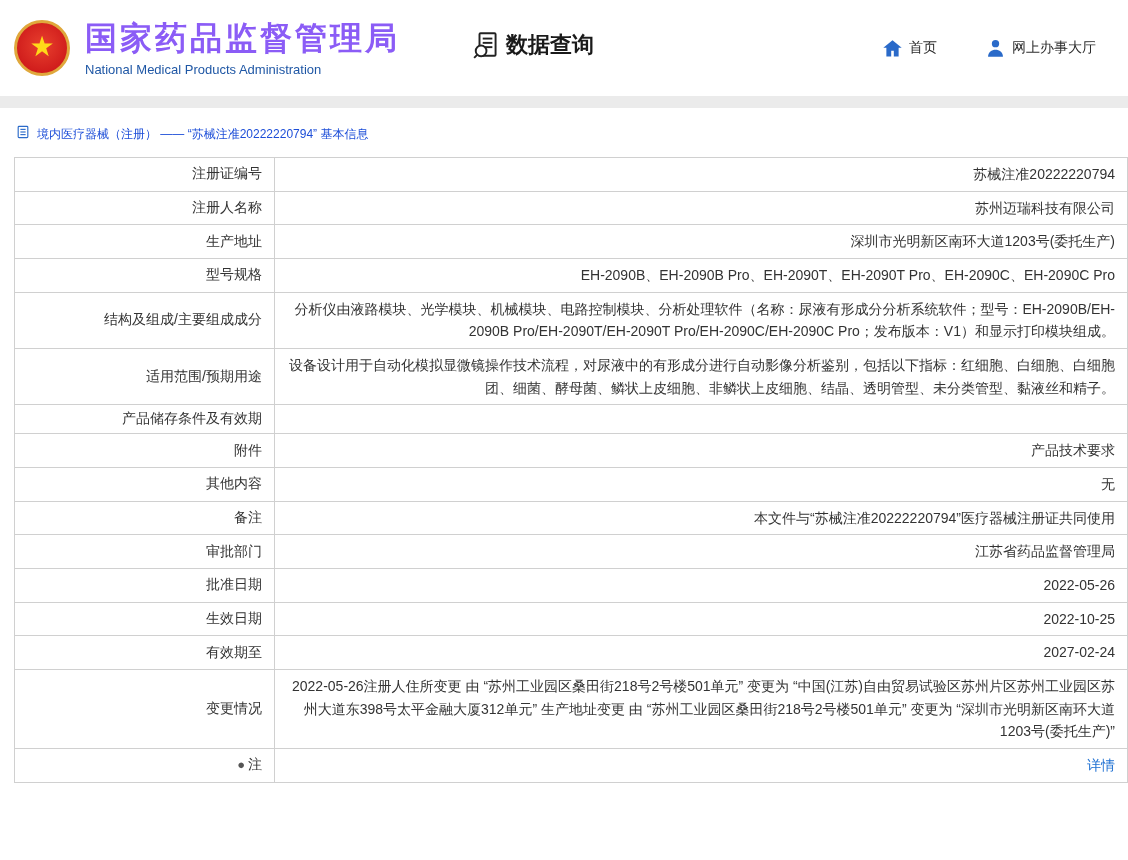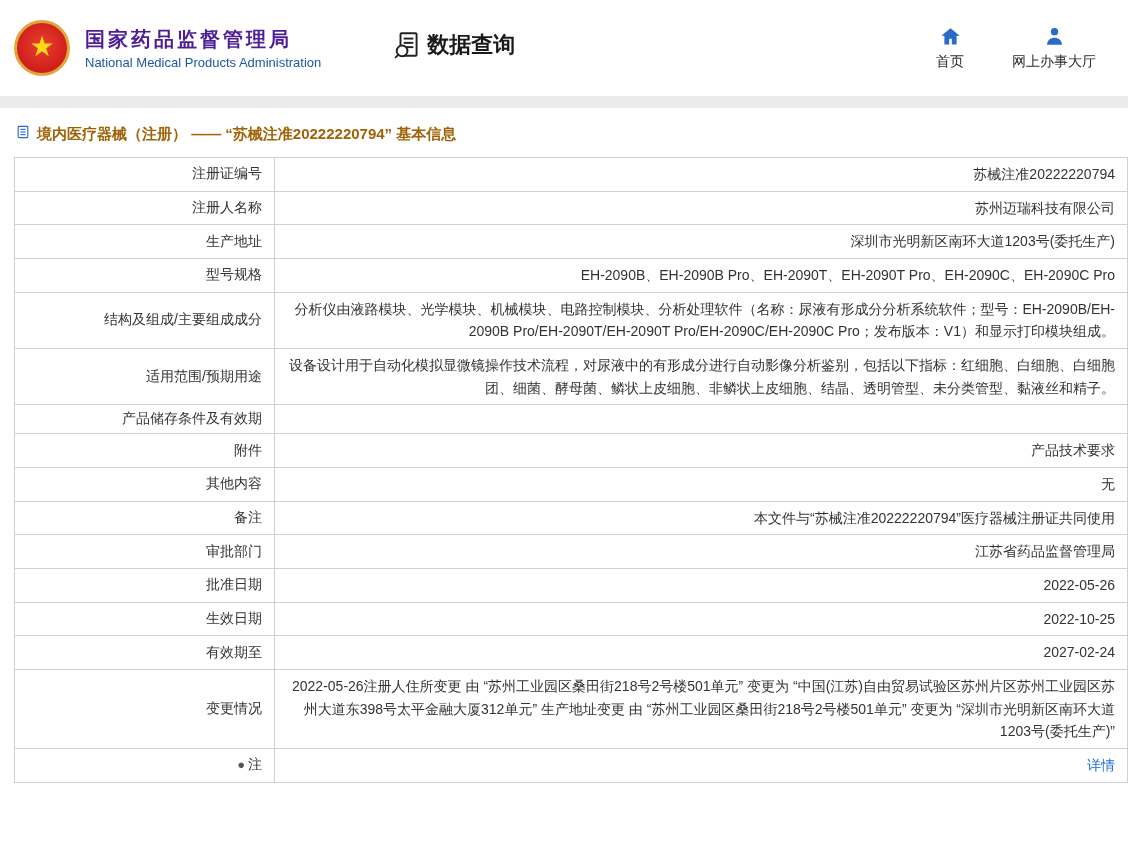--- a/index.html
+++ b/index.html
@@ -6,37 +6,37 @@
   html,body { width:1128px; height:860px; overflow:hidden; background:#fff;
     font-family:"Liberation Sans","DejaVu Sans",sans-serif; }
 
   
   .header { height:96px; display:flex; align-items:center; padding-left:14px; background:#fff; }
   .emblem { width:56px; height:56px; flex:none; border-radius:50%;
     background:radial-gradient(circle at 50% 45%, #e8402e 0%, #cf1b1b 75%);
     border:3px solid #e0a83c; display:flex; align-items:center; justify-content:center; }
   .emblem .star { color:#ffd919; font-size:28px; line-height:1; margin-top:-3px; }
   .title-block { margin-left:15px; }
-  .site-title { font-size:20px; font-weight:bold; color:#4c1d95; letter-spacing:3px; line-height:1.2; }
+  .site-title { font-size:32px; font-weight:bold; color:#8b5cf6; letter-spacing:3px; line-height:1.2; }
   .site-subtitle { font-size:13px; color:#1f57a5; margin-top:4px; }
   .data-query { margin-left:72px; display:flex; align-items:center; gap:4px;
     font-size:22px; font-weight:600; color:#1a1a1a; cursor:pointer; margin-top:-6px; }
   .dq-icon svg { display:block; }
   .top-nav { margin-left:auto; margin-right:32px; display:flex; gap:48px; }
-  .nav-item { display:flex; flex-direction:column; align-items:center; gap:6px;
+  .nav-item { display:flex; flex-direction:row; align-items:center; gap:6px;
     font-size:14px; color:#2b2b2b; cursor:pointer; text-decoration:none; }
   .nav-icon svg { width:21px; height:21px; display:block; }
 
   
   .band { height:12px; background:#ebebeb; }
 
   
   .main { padding-top:14px; background:#fff; }
   .crumb { margin:2px 0 13px 16px; display:flex; align-items:center; gap:7px; }
-  .crumb-title { font-size:15px; font-weight:700; color:#a16207; }
+  .crumb-title { font-size:12px; font-weight:400; color:#1d4ed8; }
 
   .info-table { border-collapse:collapse; margin-left:14px; width:1114px; table-layout:fixed; }
   .info-table td { border:1px solid #d0d0d0; font-size:14px; color:#333; padding:5px 12px; }
   td.lab { width:260px; text-align:right; vertical-align:middle; }
   td.val { text-align:right; line-height:1.62; vertical-align:middle; }
   .detail-link { color:#1d6fd2; cursor:pointer; text-decoration:none; }
   .note-ic { margin-right:3px; color:#555; font-size:13px; }
 </style>
 </head>
 <body>

